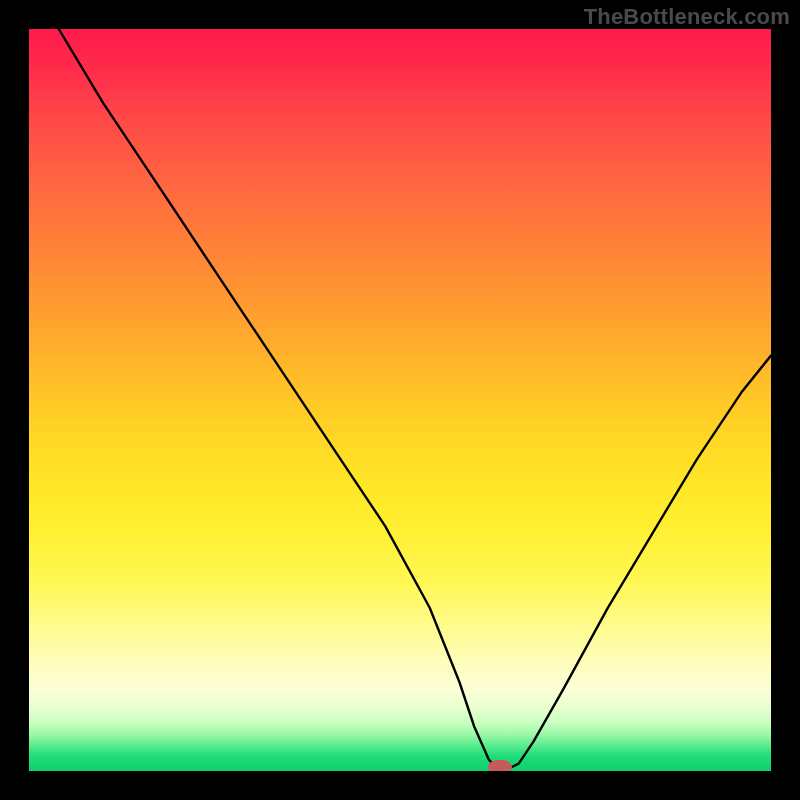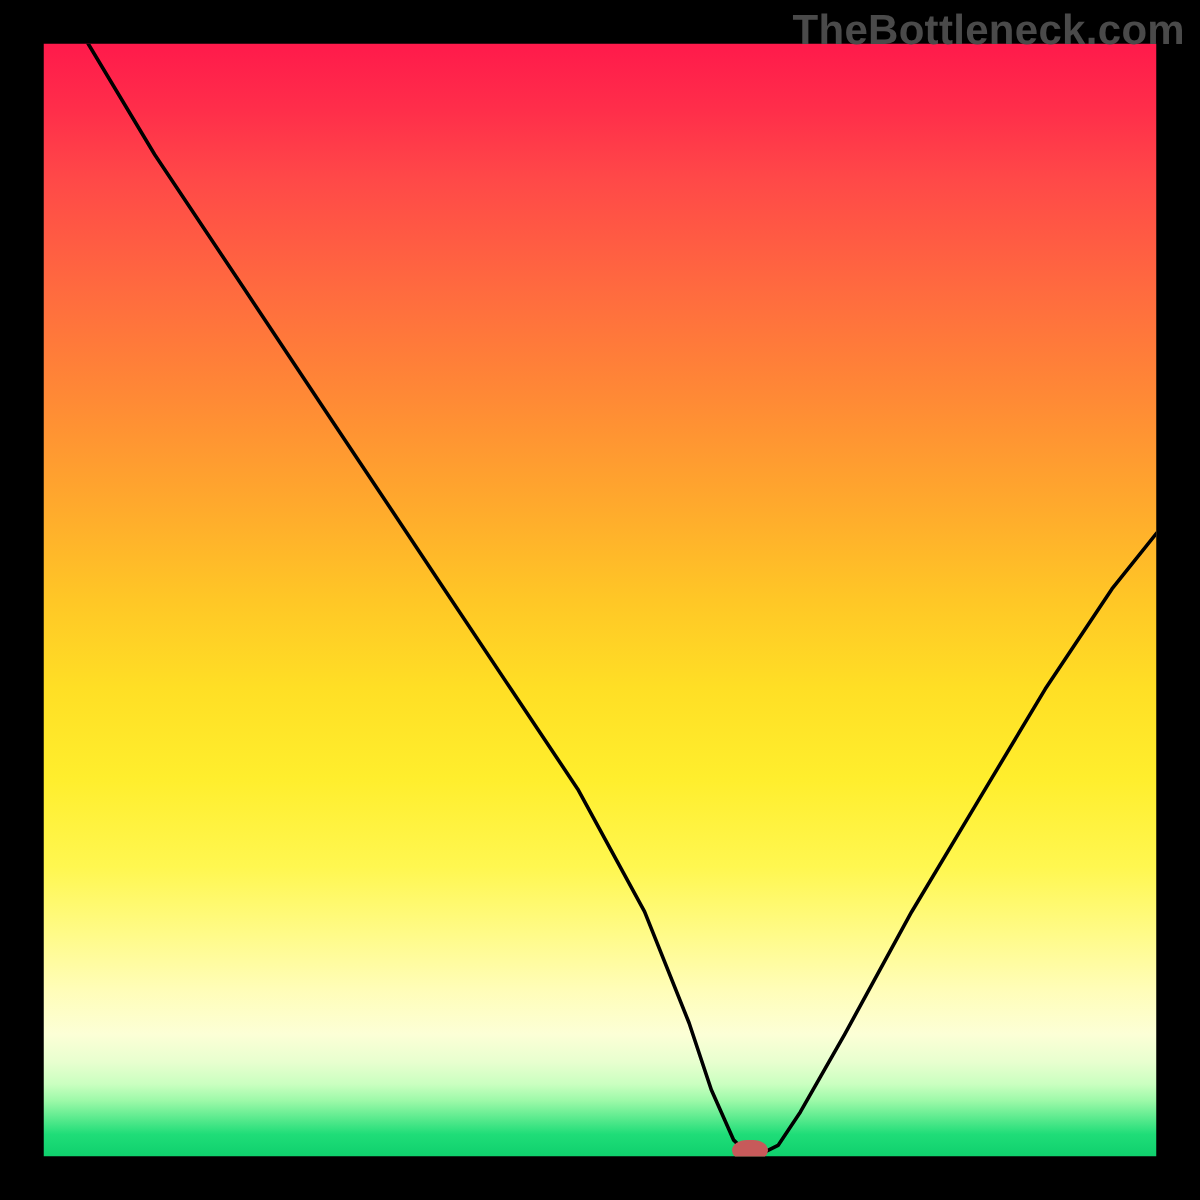--- a/index.html
+++ b/index.html
@@ -15,21 +15,21 @@
     position: relative;
     width: 800px;
     height: 800px;
     background: #000;
   }
   .watermark {
     position: absolute;
     top: 4px;
     right: 10px;
     color: #4a4a4a;
-    font-size: 28px;
+    font-size: 22px;
     font-weight: 600;
     letter-spacing: 0.2px;
     z-index: 5;
   }
   .plot-area {
     position: absolute;
     left: 29px;
     top: 29px;
     width: 742px;
     height: 742px;

